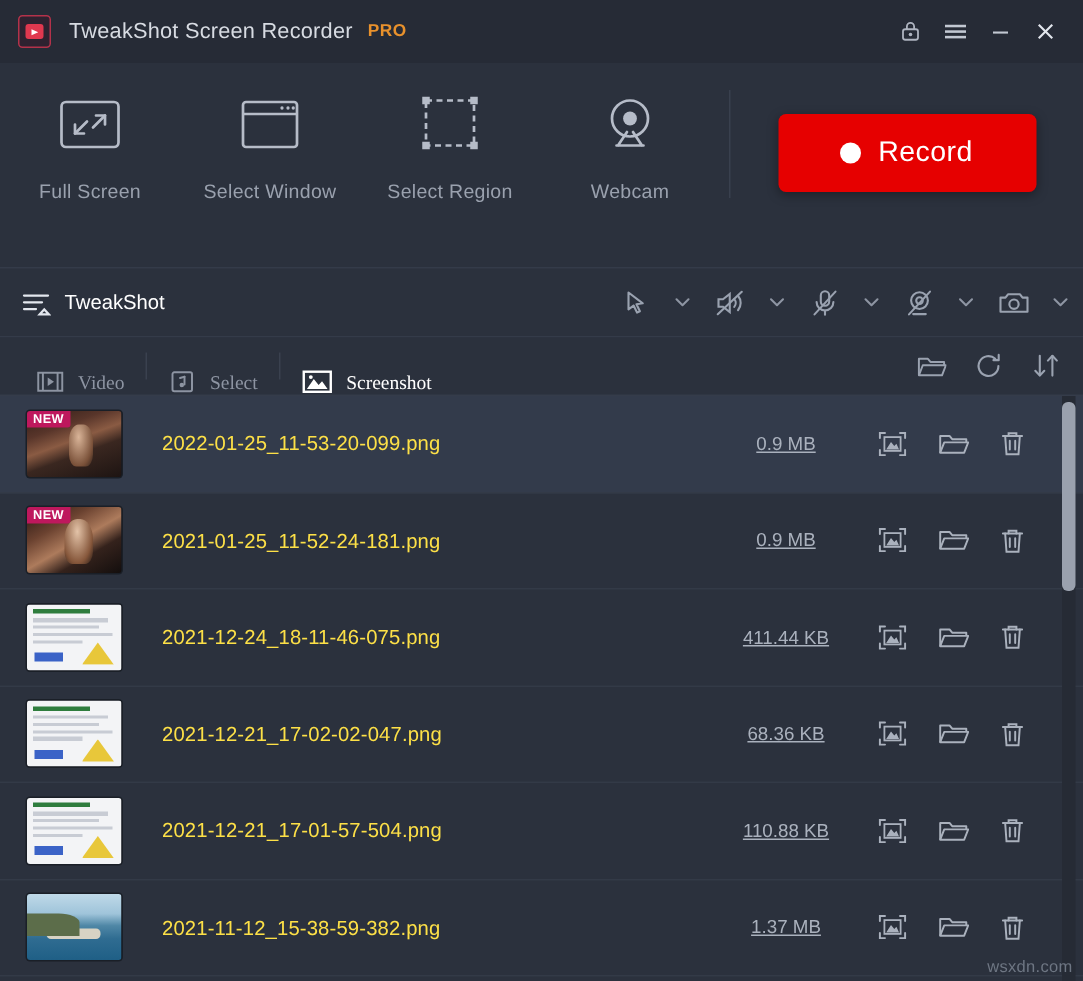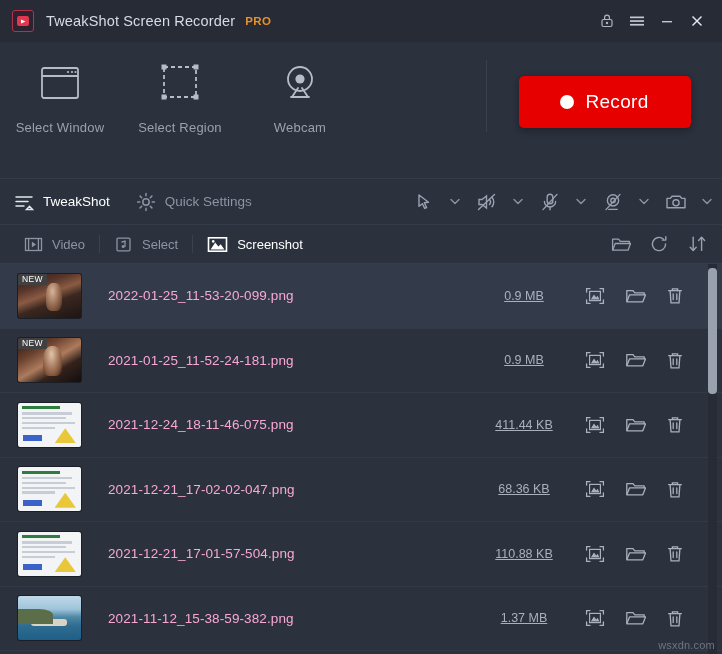--- a/index.html
+++ b/index.html
@@ -49,38 +49,38 @@
   .nav-qs .ni{color:#8d94a2;}
   .nav-qs .nl{color:#8d94a2;}
   .navtools{margin-left:auto;display:flex;align-items:center;padding-right:6px;}
   .tool{display:flex;align-items:center;gap:5px;margin-left:6px;}
   .tool .tg{width:34px;height:30px;display:flex;align-items:center;justify-content:center;color:#9aa2b0;cursor:default;}
   .caret{width:18px;height:26px;display:flex;align-items:center;justify-content:center;color:#8d94a2;cursor:default;}
   .caret svg{display:block;}
 
   
   .typebar{height:38px;flex:0 0 38px;background:#2b313d;display:flex;align-items:center;padding-left:10px;border-bottom:1px solid #353c4a;}
-  .tab{display:flex;align-items:center;gap:9px;padding:0 14px;height:38px;cursor:default;}
+  .tab{display:flex;align-items:flex-end;gap:9px;padding:0 14px;height:38px;cursor:default;font-family:Liberation Serif, serif;}
   .tab .ti{display:flex;align-items:center;color:#8d94a2;}
   .tab .tl{font-size:13px;color:#8d94a2;}
   .tab.active .ti{color:#ffffff;}
   .tab.active .tl{color:#ffffff;}
   .sep{width:1px;height:18px;background:#3a414f;}
   .typetools{margin-left:auto;display:flex;align-items:center;padding-right:14px;gap:16px;}
   .typetools .tt{width:22px;height:24px;display:flex;align-items:center;justify-content:center;color:#9aa2b0;cursor:default;}
 
   
   .listwrap{flex:1 1 auto;position:relative;background:#2b313d;overflow:hidden;}
   .list{position:absolute;inset:0;overflow:hidden;}
   .row{height:63.5px;display:flex;align-items:center;border-bottom:1px solid #333a47;padding-left:18px;cursor:default;}
   .row.hl{background:#333b4b;}
   .thumb{position:relative;width:63px;height:44px;flex:0 0 63px;border-radius:2px;overflow:hidden;background:#11151c;box-shadow:0 0 0 1px #1a1f27;}
   .thumb .art{position:absolute;inset:0;}
-  .badge{position:absolute;top:0;left:0;background:#404040;color:#fff;font-size:8.5px;font-weight:normal;letter-spacing:.3px;padding:1px 4px 1.5px 4px;border-radius:0 0 2px 0;line-height:1;}
-  .fname{margin-left:27px;font-size:13.5px;color:#f9a8d4;letter-spacing:.1px;flex:1 1 auto;}
+  .badge{position:absolute;top:0;left:0;background:#be185d;color:#fff;font-size:8.5px;font-weight:bold;letter-spacing:.3px;padding:1px 4px 1.5px 4px;border-radius:0 0 2px 0;line-height:1;}
+  .fname{margin-left:27px;font-size:13.5px;color:#fde047;letter-spacing:.1px;flex:1 1 auto;}
   .fsize{width:120px;text-align:center;font-size:12.5px;color:#aab1bd;flex:0 0 120px;text-decoration:underline;}
   .racts{display:flex;align-items:center;gap:18px;padding-right:36px;}
   .ract{width:22px;height:22px;display:flex;align-items:center;justify-content:center;color:#aab1bd;cursor:default;}
   .ract svg{display:block;}
 
   
   .sbtrack{position:absolute;top:0;right:5px;width:9px;height:100%;background:#262b35;}
   .sbthumb{position:absolute;right:5px;width:9px;border-radius:4px;background:#9aa1ae;}
 
   .watermark{position:absolute;right:7px;bottom:3px;font-size:11px;color:#6e7683;letter-spacing:.2px;}
@@ -137,20 +137,32 @@
       <svg width="16" height="16" viewBox="0 0 16 16" stroke="#e3e7ee" stroke-width="1.4">
         <line x1="3.5" y1="3.5" x2="12.5" y2="12.5"></line>
           <line x1="12.5" y1="3.5" x2="3.5" y2="12.5"></line>
       </svg>
     </div>
   </div>
 
   <div class="modebar">
     <div class="modes">
 
+      <div class="mode">
+        <div class="mi">
+          <svg width="44" height="36" viewBox="0 0 44 36" fill="none" stroke="#b6bcc8" stroke-width="1.8">
+            <rect x="3" y="3" width="38" height="30" rx="3"></rect>
+            <path d="M26 12h6v6" stroke-linecap="round" stroke-linejoin="round"></path>
+            <line x1="32" y1="12" x2="24" y2="20" stroke-linecap="round"></line>
+            <path d="M18 24h-6v-6" stroke-linecap="round" stroke-linejoin="round"></path>
+            <line x1="12" y1="24" x2="20" y2="16" stroke-linecap="round"></line>
+          </svg>
+        </div>
+        <div class="ml">Full Screen</div>
+      </div>
 
       <div class="mode">
         <div class="mi">
           <svg width="44" height="36" viewBox="0 0 44 36" fill="none" stroke="#b6bcc8" stroke-width="1.8">
             <rect x="4" y="3" width="36" height="30" rx="2"></rect>
             <line x1="4" y1="11" x2="40" y2="11"></line>
             <circle cx="30" cy="7" r="1.1" fill="#b6bcc8" stroke="none"></circle>
             <circle cx="34" cy="7" r="1.1" fill="#b6bcc8" stroke="none"></circle>
             <circle cx="37.5" cy="7" r="1.1" fill="#b6bcc8" stroke="none"></circle>
           </svg>
@@ -201,29 +213,20 @@
         <svg width="20" height="18" viewBox="0 0 20 18" fill="none" stroke="#e3e7ee" stroke-width="1.5" stroke-linecap="round">
           <line x1="2" y1="4" x2="18" y2="4"></line>
             <line x1="2" y1="8.5" x2="14" y2="8.5"></line>
             <line x1="2" y1="13" x2="10" y2="13"></line>
           <path d="M12.5 16.5l3-3.2 3 3.2z" fill="none"></path>
         </svg>
       </span>
       <span class="nl">TweakShot</span>
     </div>
 
-    <div class="navitem nav-qs">
-      <span class="ni">
-        <svg width="20" height="20" viewBox="0 0 20 20" fill="none" stroke="#8d94a2" stroke-width="1.5">
-          <circle cx="10" cy="10" r="3.2"></circle>
-          <path d="M10 1.6v2.2M10 16.2v2.2M1.6 10h2.2M16.2 10h2.2M4.1 4.1l1.6 1.6M14.3 14.3l1.6 1.6M15.9 4.1l-1.6 1.6M5.7 14.3l-1.6 1.6" stroke-linecap="round"></path>
-        </svg>
-      </span>
-      <span class="nl">Quick Settings</span>
-    </div>
 
     <div class="navtools">
 
       <div class="tool">
         <span class="tg">
           <svg width="20" height="20" viewBox="0 0 20 20" fill="none" stroke="#9aa2b0" stroke-width="1.4" stroke-linejoin="round">
             <path d="M5 3l9.5 7.2-4.2.6 2.3 4.7-1.9.9-2.3-4.7-3.4 2.6z"></path>
           </svg>
         </span>
         <span class="caret">

